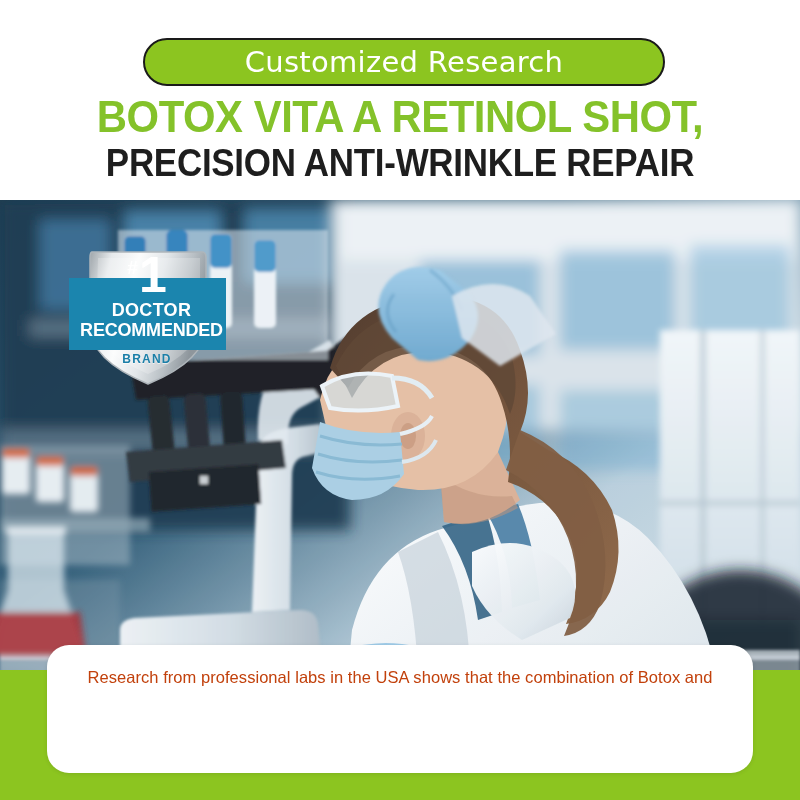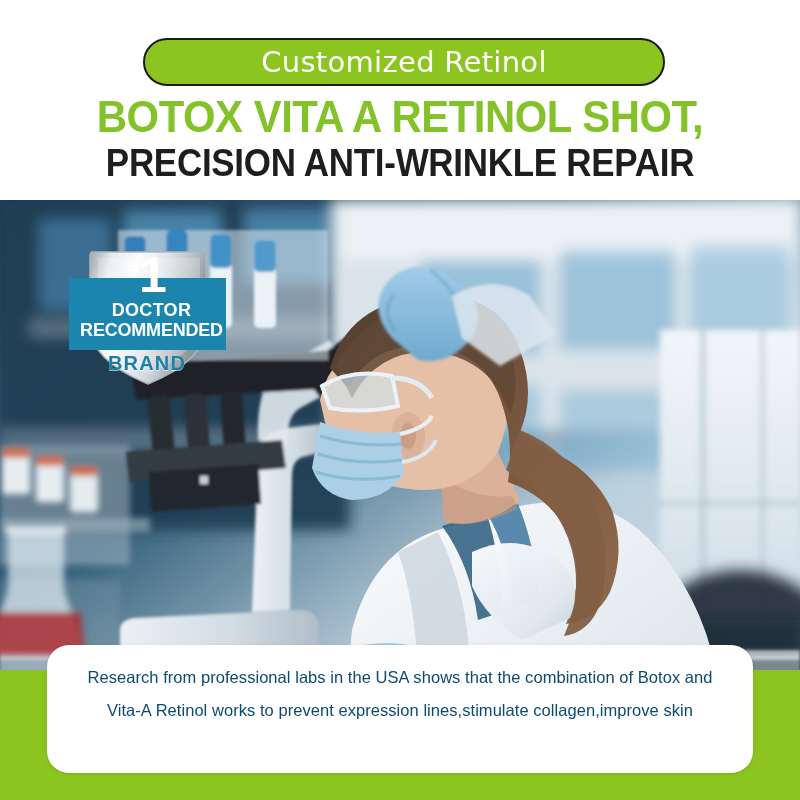--- a/index.html
+++ b/index.html
@@ -108,55 +108,55 @@
     position:absolute; left:17px; top:52px; width:157px;
     z-index:4; text-align:center; color:#ffffff;
     font-family:"Liberation Sans", sans-serif;
     font-weight:bold; line-height:1.12;
   }
   .banner-l1 { font-size:18px; letter-spacing:0.3px;margin-left:8px; }
   .banner-l2 { font-size:18px; letter-spacing:-0.2px;margin-left:8px; }
   .brand-word {
     position:absolute; left:0; top:104px; width:190px;
     z-index:4; text-align:center;
-    color:#1B7FA8; font-size:20px; font-weight:bold;
+    color:#1B7FA8; font-size:12px; font-weight:bold;
     letter-spacing:1.2px;
     font-family:"Liberation Sans", sans-serif;
     text-shadow:0 1px 0 rgba(255,255,255,0.6);
   }
 
   
   .desc-card {
     position:absolute; left:47px; top:645px;
     width:706px; height:128px;
     background:#ffffff;
     border-radius:22px;
     z-index:30;
     padding:16px 22px 0 22px;
     box-shadow:0 1px 4px rgba(0,0,0,0.10);
   }
   .desc-line {
     text-align:center;
-    color:#0c4a6e;
+    color:#c2410c;
     font-size:16.5px;
     font-family:"Liberation Sans Narrow","Liberation Sans", sans-serif;
     line-height:33px;
     letter-spacing:0.05px;
     white-space:nowrap;
   }
 </style>
 </head>
 <body>
 
 <div class="poster">
 
   <div class="header">
 
     <div class="badge-pill">
-      <span class="badge-pill-label">Customized Retinol</span>
+      <span class="badge-pill-label">Customized Research</span>
     </div>
 
     <div class="headline">BOTOX VITA A RETINOL SHOT,</div>
 
     <div class="subheadline">PRECISION ANTI-WRINKLE REPAIR</div>
   </div>
 
   <div class="photo">
     <svg class="photo-svg" viewBox="0 0 800 600" preserveAspectRatio="none">
       <defs>
@@ -383,16 +383,15 @@
     <div class="banner-lines">
       <div class="banner-l1">DOCTOR</div>
       <div class="banner-l2">RECOMMENDED</div>
     </div>
 
     <div class="brand-word">BRAND</div>
   </div>
 
   <div class="desc-card">
     <div class="desc-line">Research from professional labs in the USA shows that the combination of Botox and</div>
-    <div class="desc-line">Vita-A Retinol works to prevent expression lines,stimulate collagen,improve skin</div>
   </div>
 
 </div>
 
 </body></html>

